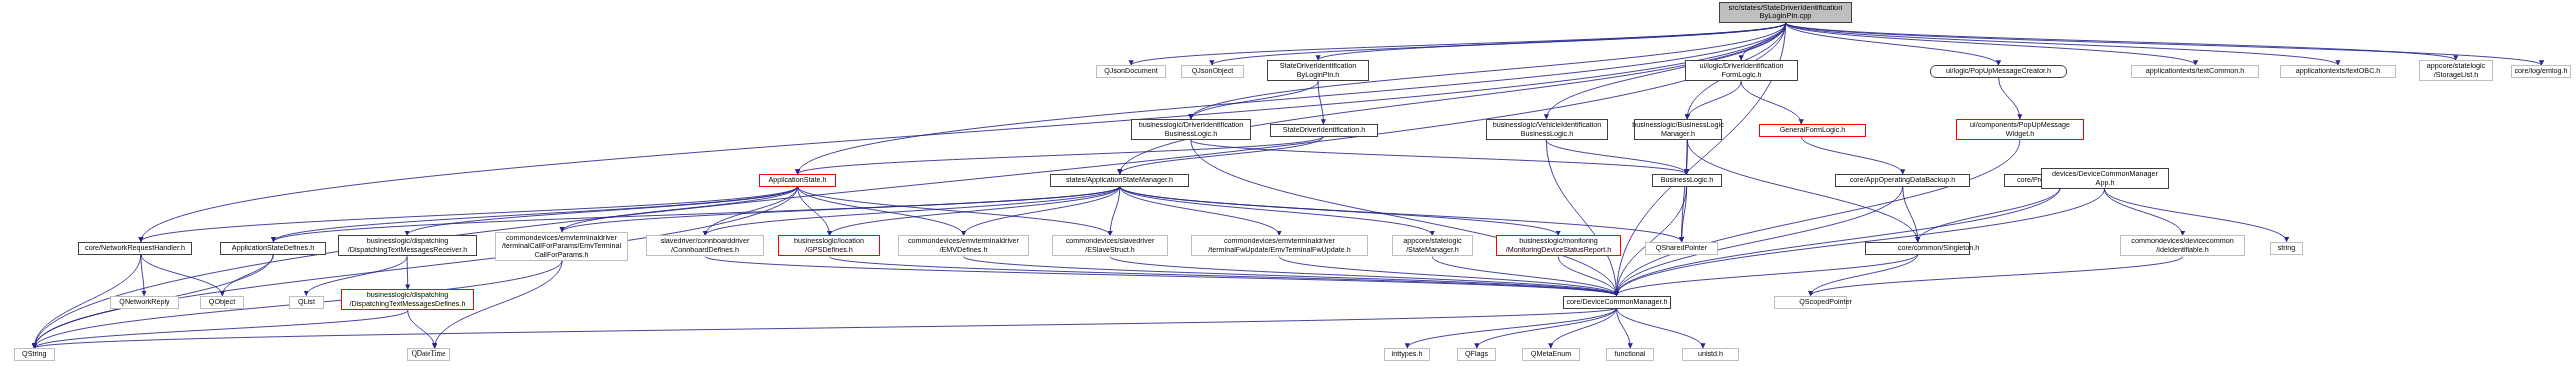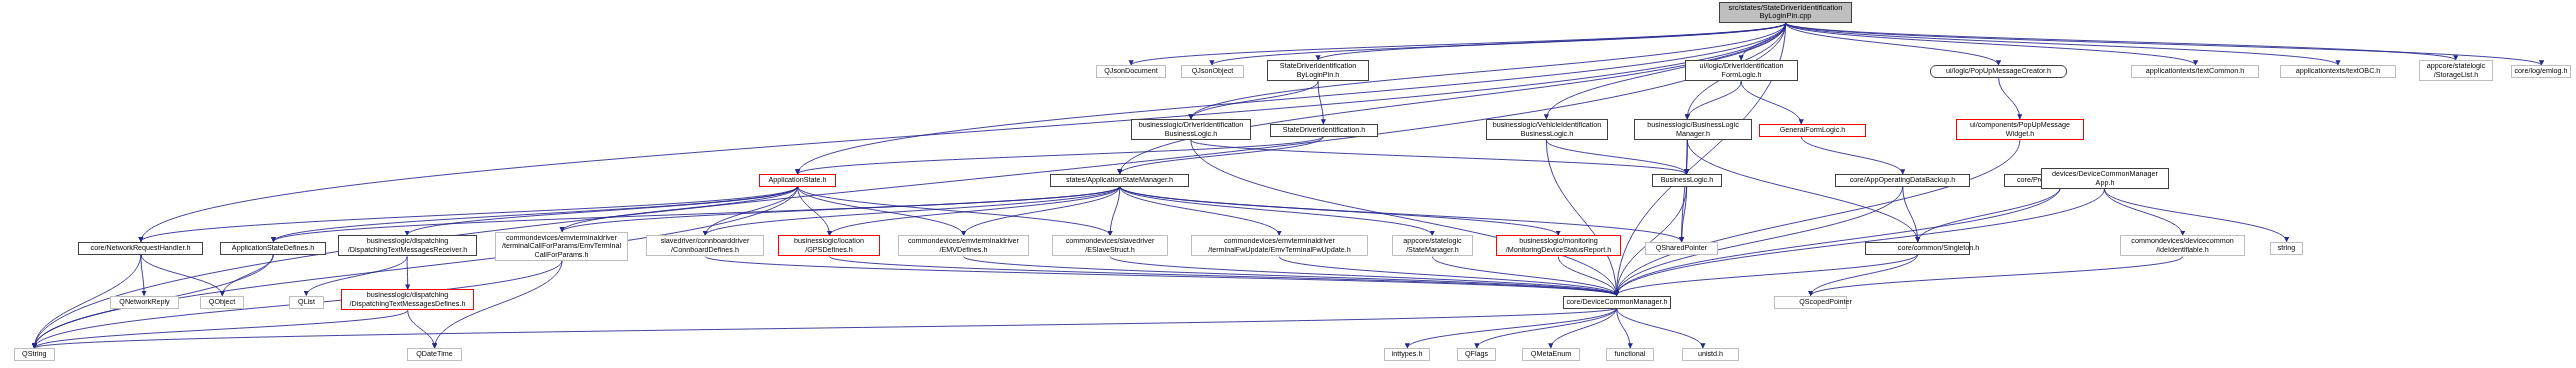--- a/index.html
+++ b/index.html
@@ -129,33 +129,33 @@
       <div class="node grey" style="left: 2131px; top: 65px; width: 128px; height: 12.5px;">applicationtexts/textCommon.h</div>
       <div class="node grey" style="left: 2280px; top: 65px; width: 116px; height: 12.5px;">applicationtexts/textOBC.h</div>
       <div class="node grey" style="left: 2419px; top: 60px; width: 74px; height: 21px;">appcore/statelogic
 /StorageList.h</div>
       <div class="node grey" style="left: 2511px; top: 65px; width: 60px; height: 12.5px;">core/log/emlog.h</div>
       <div class="node hdr" style="left: 1131px; top: 119px; width: 120px; height: 21px;">businesslogic/DriverIdentification
 BusinessLogic.h</div>
       <div class="node hdr" style="left: 1270px; top: 124px; width: 108px; height: 12.5px;">StateDriverIdentification.h</div>
       <div class="node hdr" style="left: 1486px; top: 119px; width: 122px; height: 21px;">businesslogic/VehicleIdentification
 BusinessLogic.h</div>
-      <div class="node hdr" style="left: 1634px; top: 119px; width: 118px; height: 21px;">businesslogic/BusinessLogic
+      <div class="node hdr" style="left: 1634px; top: 119px; width: 88px; height: 21px;">businesslogic/BusinessLogic
 Manager.h</div>
       <div class="node red" style="left: 1759px; top: 124px; width: 107px; height: 12.5px; text-align: center;">GeneralFormLogic.h</div>
       <div class="node red" style="left: 1956px; top: 119px; width: 128px; height: 21px;">ui/components/PopUpMessage
 Widget.h</div>
       <div class="node red" style="left: 759px; top: 174px; width: 77px; height: 12.5px;">ApplicationState.h</div>
       <div class="node hdr" style="left: 1050px; top: 174px; width: 139px; height: 12.5px;">states/ApplicationStateManager.h</div>
       <div class="node hdr" style="left: 1652px; top: 174px; width: 70px; height: 12.5px;">BusinessLogic.h</div>
       <div class="node hdr" style="left: 1835px; top: 174px; width: 135px; height: 12.5px;">core/AppOperatingDataBackup.h</div>
       <div class="node hdr" style="left: 2004px; top: 174px; width: 113px; height: 12.5px;">core/ProjectConfiguration.h</div>
       <div class="node hdr" style="left: 2041px; top: 168px; width: 128px; height: 21px;">devices/DeviceCommonManager
 App.h</div>
-      <div class="node hdr" style="left: 78px; top: 242px; width: 125px; height: 12.5px;">core/NetworkRequestHandler.h</div>
+      <div class="node hdr" style="left: 78px; top: 242px; width: 114px; height: 12.5px;">core/NetworkRequestHandler.h</div>
       <div class="node hdr" style="left: 220px; top: 242px; width: 106px; height: 12.5px;">ApplicationStateDefines.h</div>
       <div class="node hdr" style="left: 338px; top: 235px; width: 139px; height: 21px;">businesslogic/dispatching
 /DispatchingTextMessagesReceiver.h</div>
       <div class="node grey" style="left: 495px; top: 232px; width: 133px; height: 29px;">commondevices/emvterminaldriver
 /terminalCallForParams/EmvTerminal
 CallForParams.h</div>
       <div class="node grey" style="left: 646px; top: 235px; width: 118px; height: 21px;">slavedriver/connboarddriver
 /ConnboardDefines.h</div>
       <div class="node red" style="left: 778px; top: 235px; width: 102px; height: 21px;">businesslogic/location
 /GPSDefines.h</div>
@@ -175,21 +175,21 @@
 /ideIdentifiable.h</div>
       <div class="node grey" style="left: 2270px; top: 242px; width: 33px; height: 12.5px;">string</div>
       <div class="node grey" style="left: 110px; top: 296px; width: 69px; height: 12.5px;">QNetworkReply</div>
       <div class="node grey" style="left: 200px; top: 296px; width: 44px; height: 12.5px;">QObject</div>
       <div class="node grey" style="left: 289px; top: 296px; width: 35px; height: 12.5px;">QList</div>
       <div class="node red" style="left: 341px; top: 289px; width: 133px; height: 21px;">businesslogic/dispatching
 /DispatchingTextMessagesDefines.h</div>
       <div class="node hdr" style="left: 1563px; top: 296px; width: 108px; height: 12.5px;">core/DeviceCommonManager.h</div>
       <div class="node grey" style="left: 1774px; top: 296px; width: 73px; height: 12.5px; padding-left: 32px;">QScopedPointer</div>
       <div class="node grey" style="left: 13.8px; top: 348px; width: 41px; height: 12.5px;">QString</div>
-      <div class="node grey" style="left: 407px; top: 348px; width: 55px; height: 12.5px;">QDateTime</div>
+      <div class="node grey" style="left: 407px; top: 348px; width: 43px; height: 12.5px; font-family: Liberation Serif, serif;">QDateTime</div>
       <div class="node grey" style="left: 1384px; top: 348px; width: 46px; height: 12.5px;">inttypes.h</div>
       <div class="node grey" style="left: 1457px; top: 348px; width: 39px; height: 12.5px;">QFlags</div>
       <div class="node grey" style="left: 1522px; top: 348px; width: 58px; height: 12.5px;">QMetaEnum</div>
       <div class="node grey" style="left: 1606px; top: 348px; width: 48px; height: 12.5px;">functional</div>
       <div class="node grey" style="left: 1682px; top: 348px; width: 57px; height: 12.5px;">unistd.h</div>
     </div>
 </div>
 
 
 </body></html>

